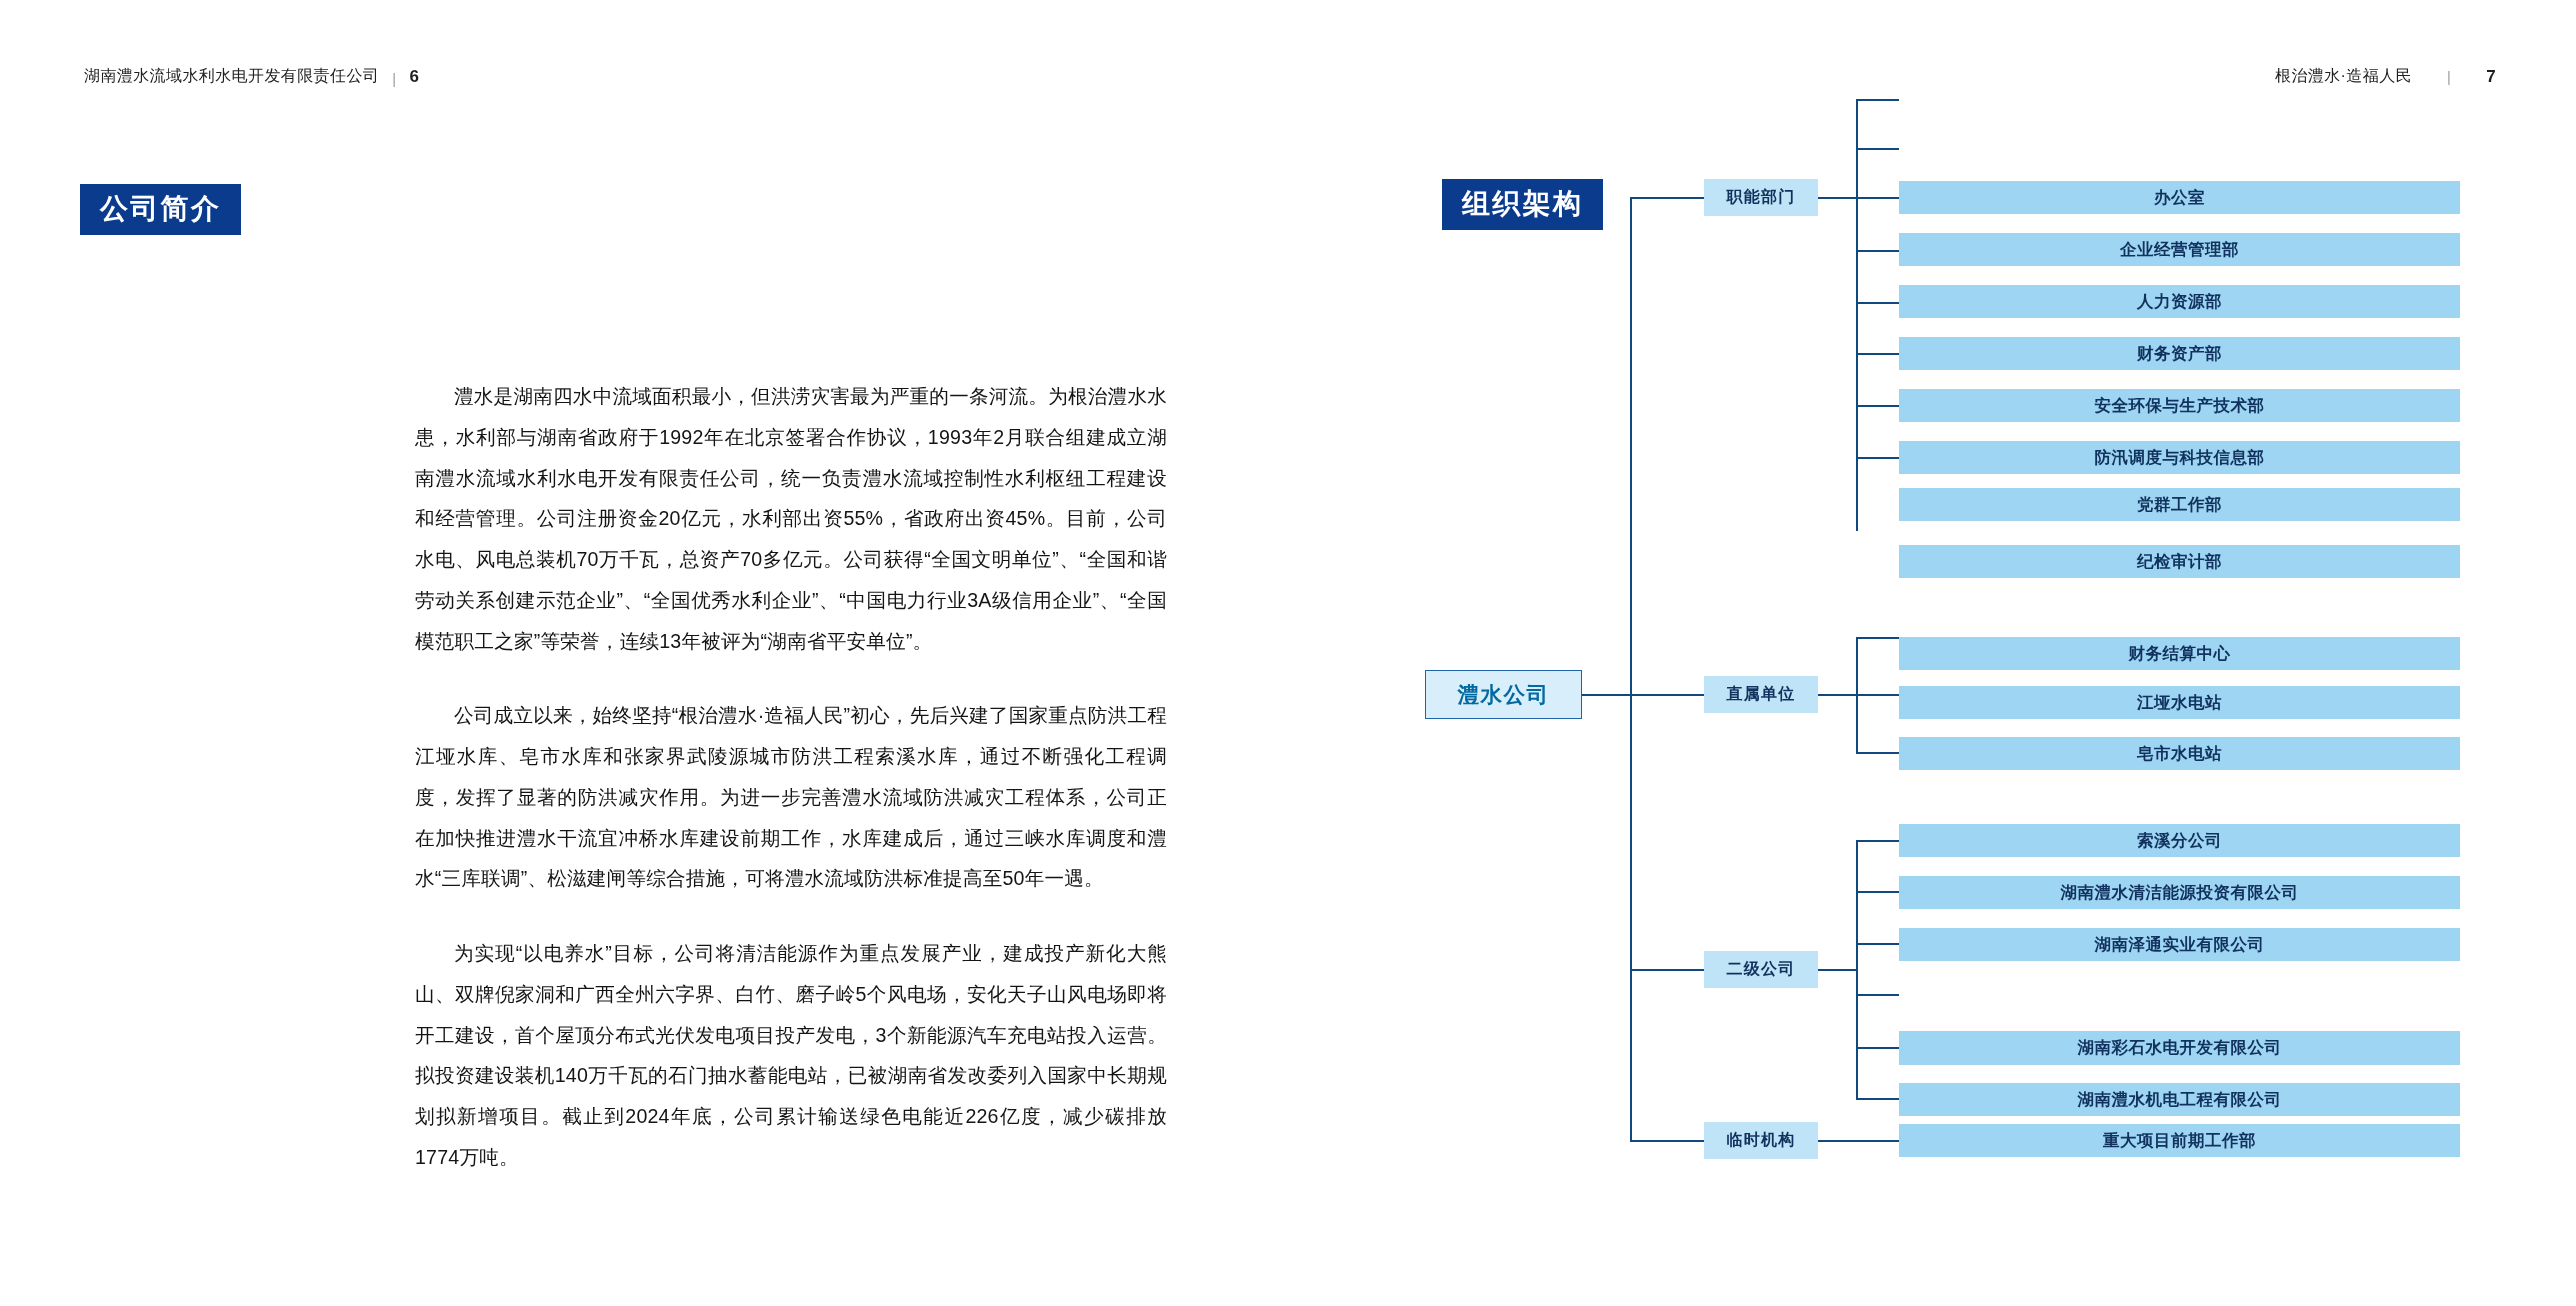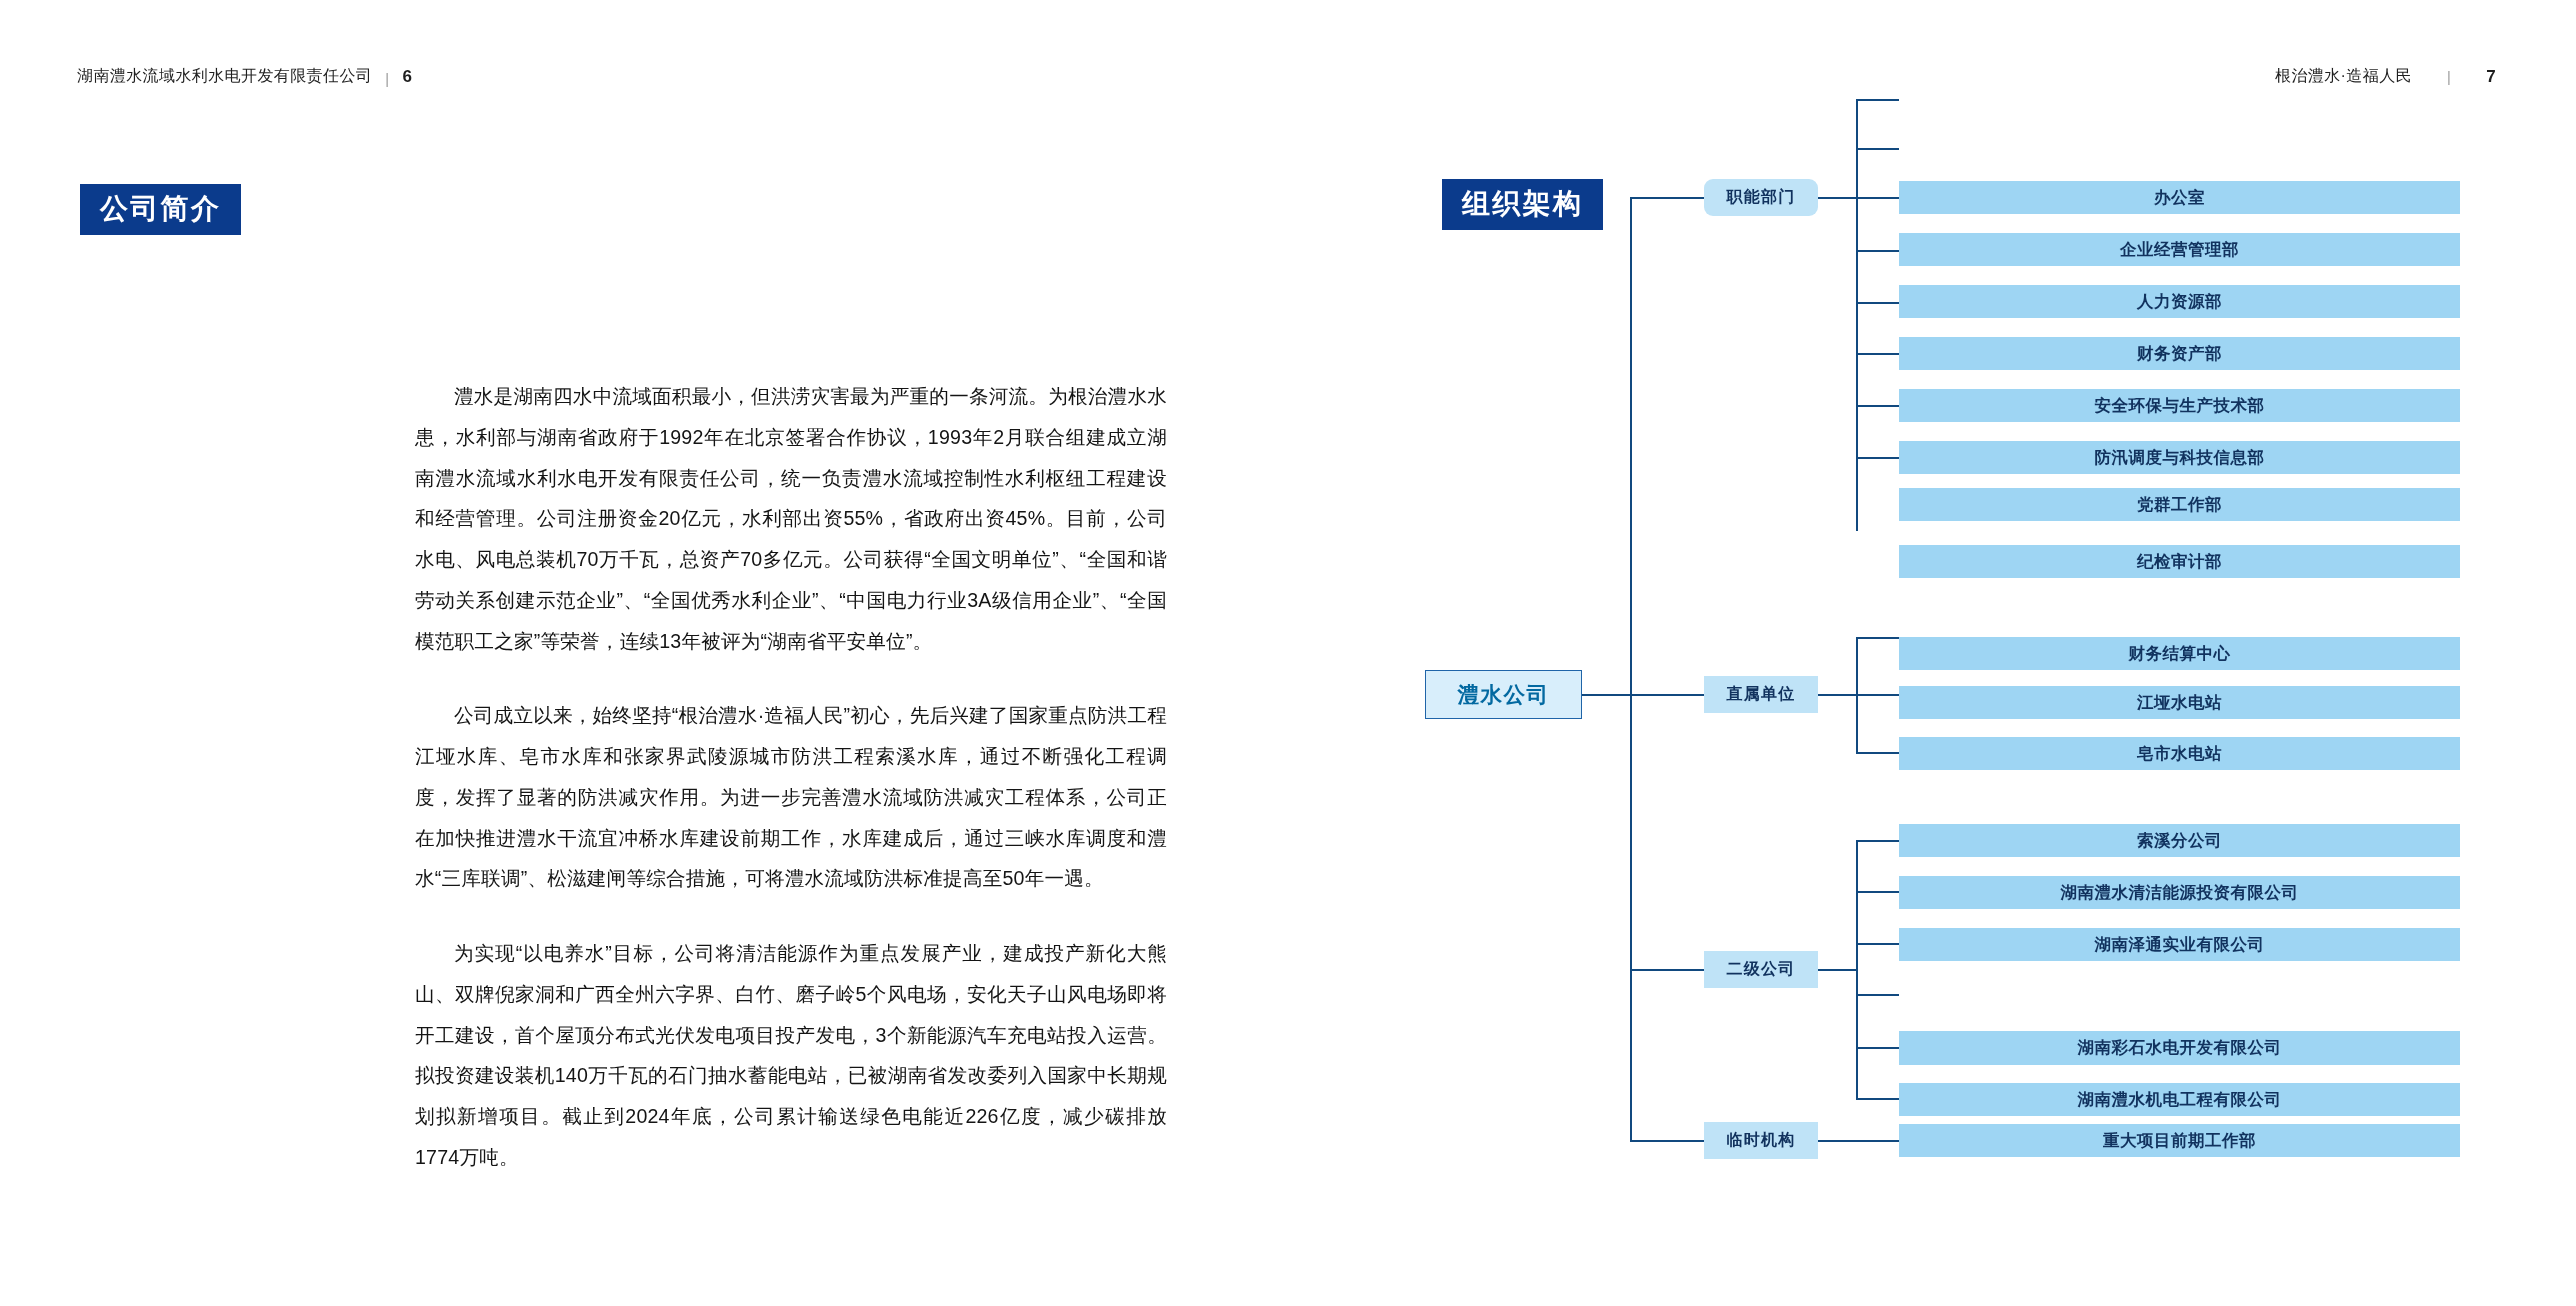--- a/index.html
+++ b/index.html
@@ -40,21 +40,21 @@
     position: absolute;
     top: 66px;
     font-size: 16px;
     letter-spacing: 0.4px;
     color: #1f1f1f;
     white-space: nowrap;
     display: flex;
     align-items: center;
     gap: 13px;
   }
-  .runhead-left { left: 77px; align-items: flex-end; }
+  .runhead-left { left: 84px; align-items: flex-end; }
   .runhead-right { right: 80px; gap: 35px; }
   .runhead .sep {
     color: #9b9b9b;
     font-size: 14.6px;
   }
   .runhead .pageno {
     font-weight: bold;
     font-size: 17px;
   }
 
@@ -236,21 +236,21 @@
 
   <div class="wire h" style="left:297px;top:694px;width:48px;"></div>
 
   <div class="wire v" style="left:345px;top:197px;height:943px;"></div>
 
   <div class="wire h" style="left:345px;top:197px;width:74px;"></div>
   <div class="wire h" style="left:345px;top:694px;width:74px;"></div>
   <div class="wire h" style="left:345px;top:969px;width:74px;"></div>
   <div class="wire h" style="left:345px;top:1140px;width:74px;"></div>
 
-  <div class="node group" style="left:419px;top:179px;border-radius:9px;">职能部门</div>
+  <div class="node group" style="left:419px;top:179px;">职能部门</div>
   <div class="node group" style="left:419px;top:676px;">直属单位</div>
   <div class="node group" style="left:419px;top:951px;">二级公司</div>
   <div class="node group" style="left:419px;top:1122px;">临时机构</div>
 
   <div class="wire h" style="left:533px;top:197px;width:38px;"></div>
   <div class="wire v" style="left:571px;top:99px;height:432px;"></div>
 
   <div class="wire h" style="left:571px;top:99px;width:43px;"></div>
   <div class="wire h" style="left:571px;top:148px;width:43px;"></div>
   <div class="wire h" style="left:571px;top:197px;width:43px;"></div>

